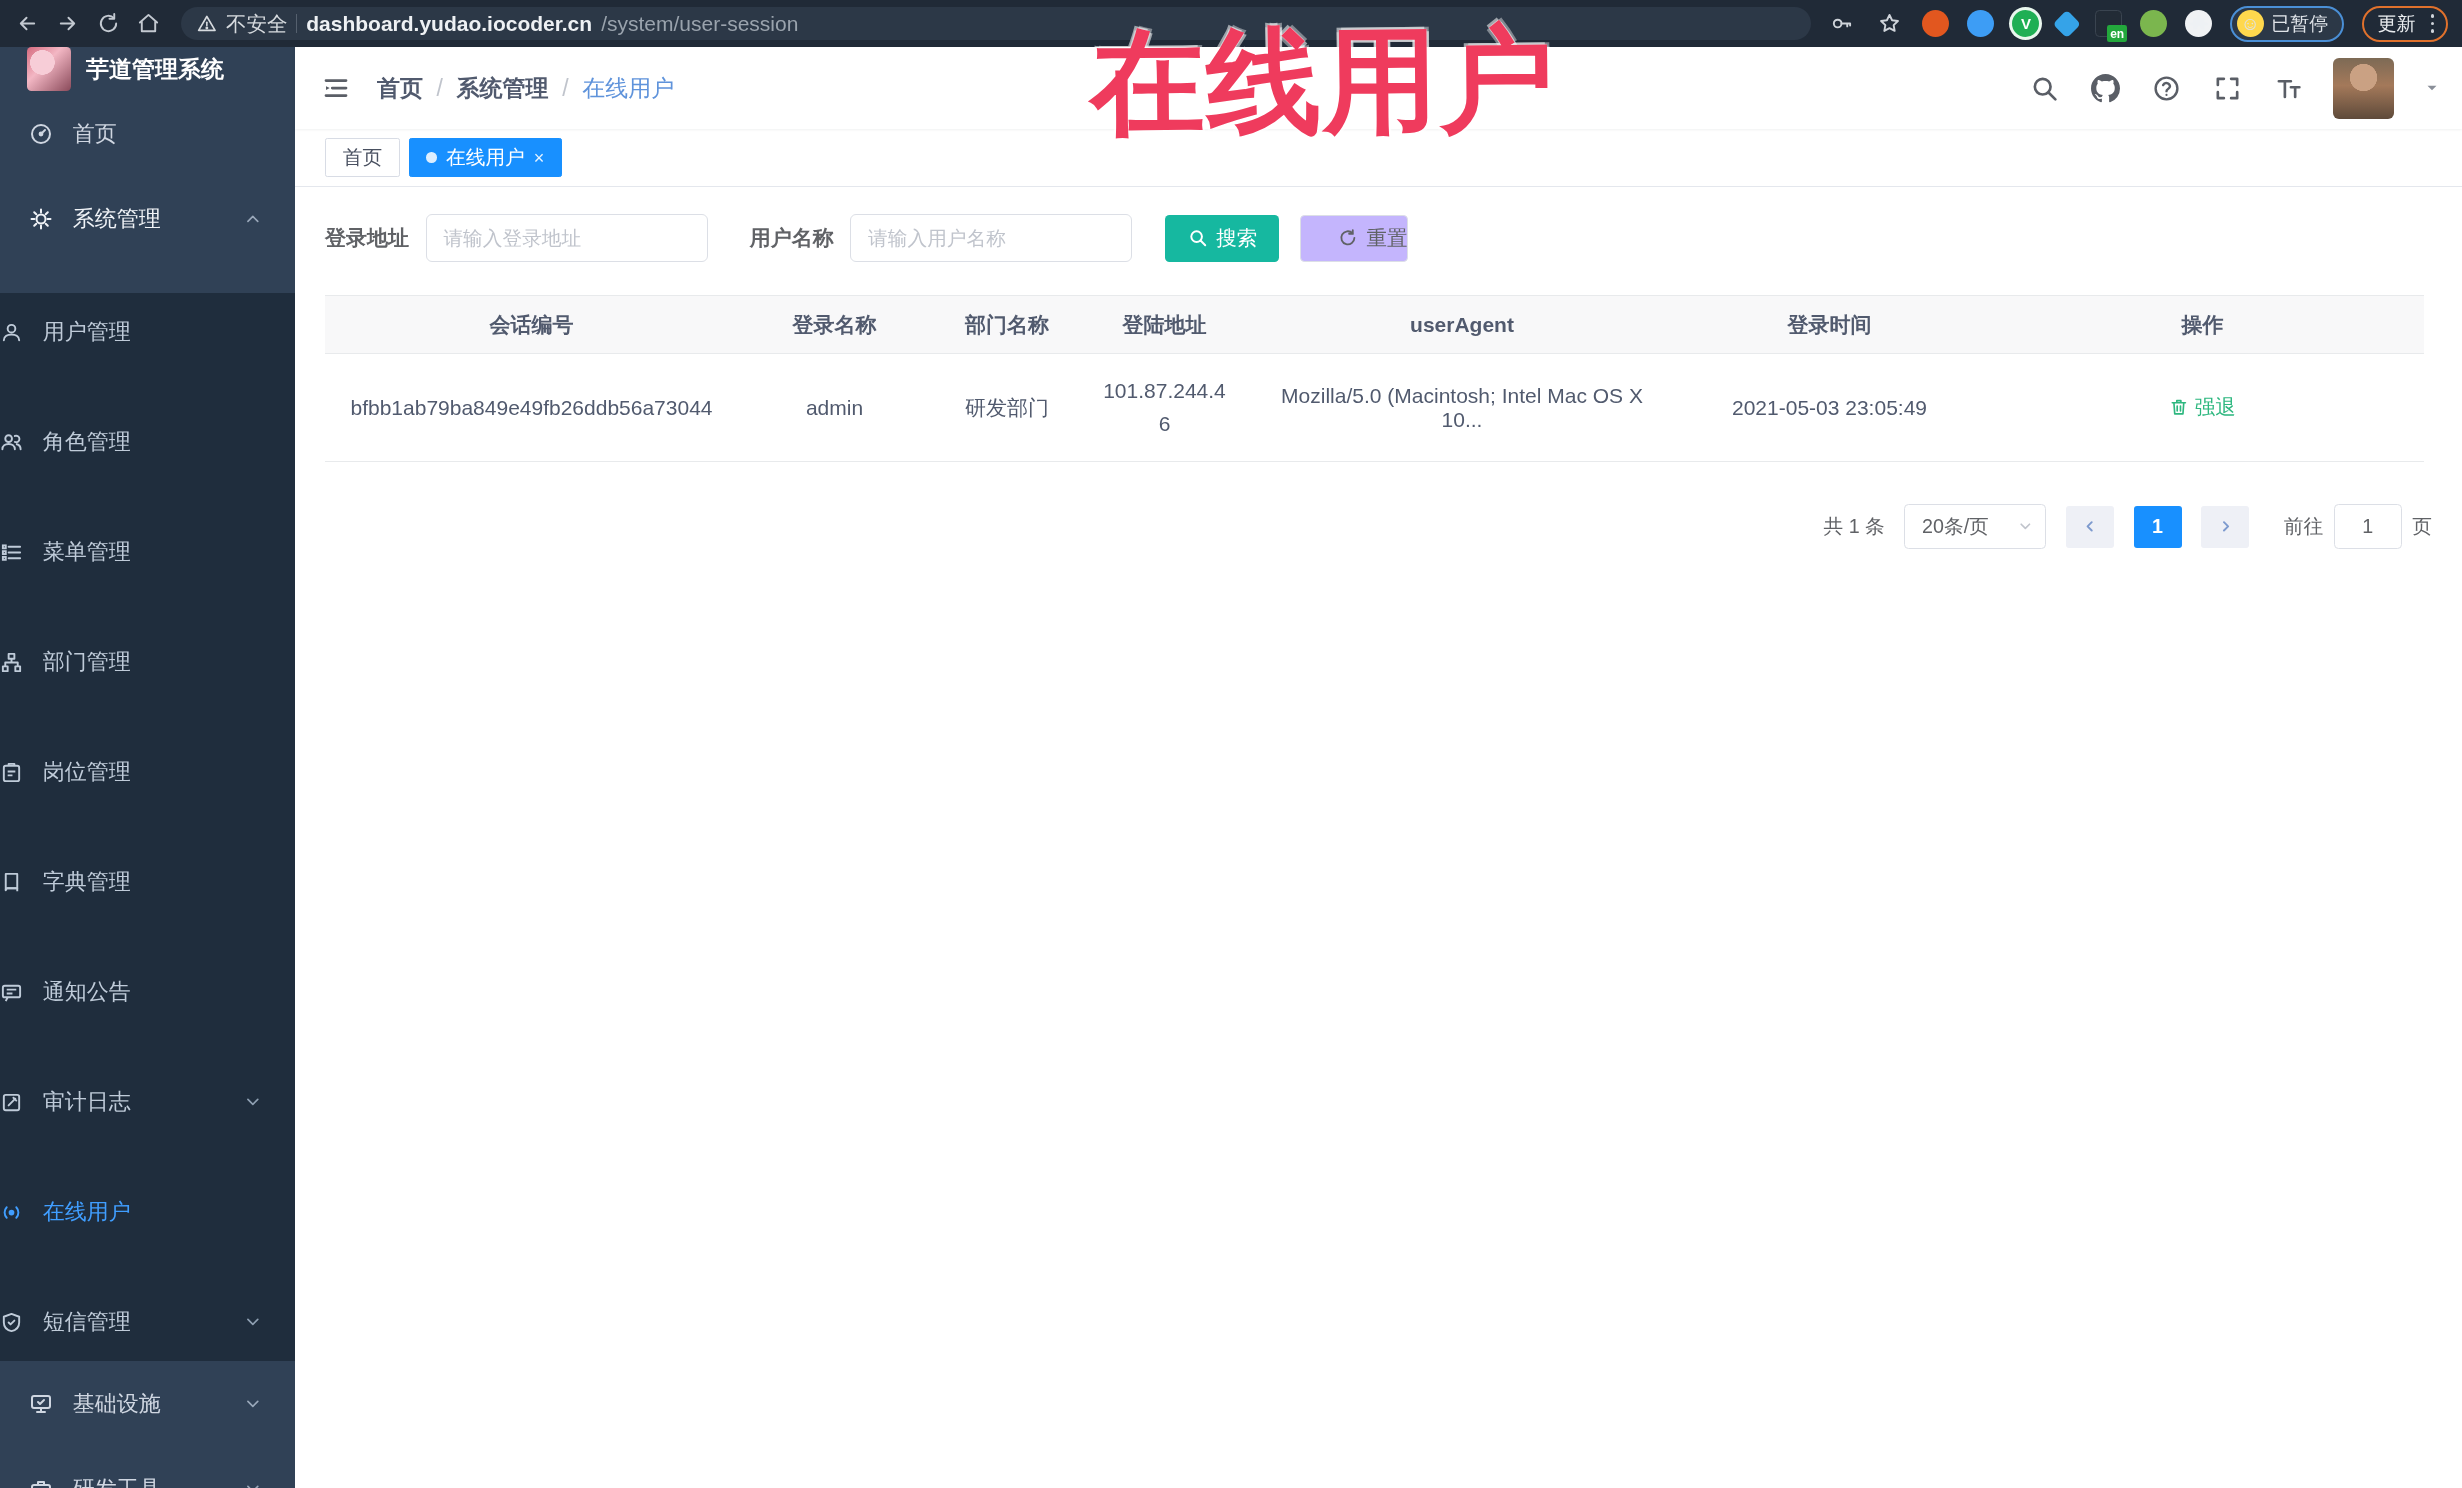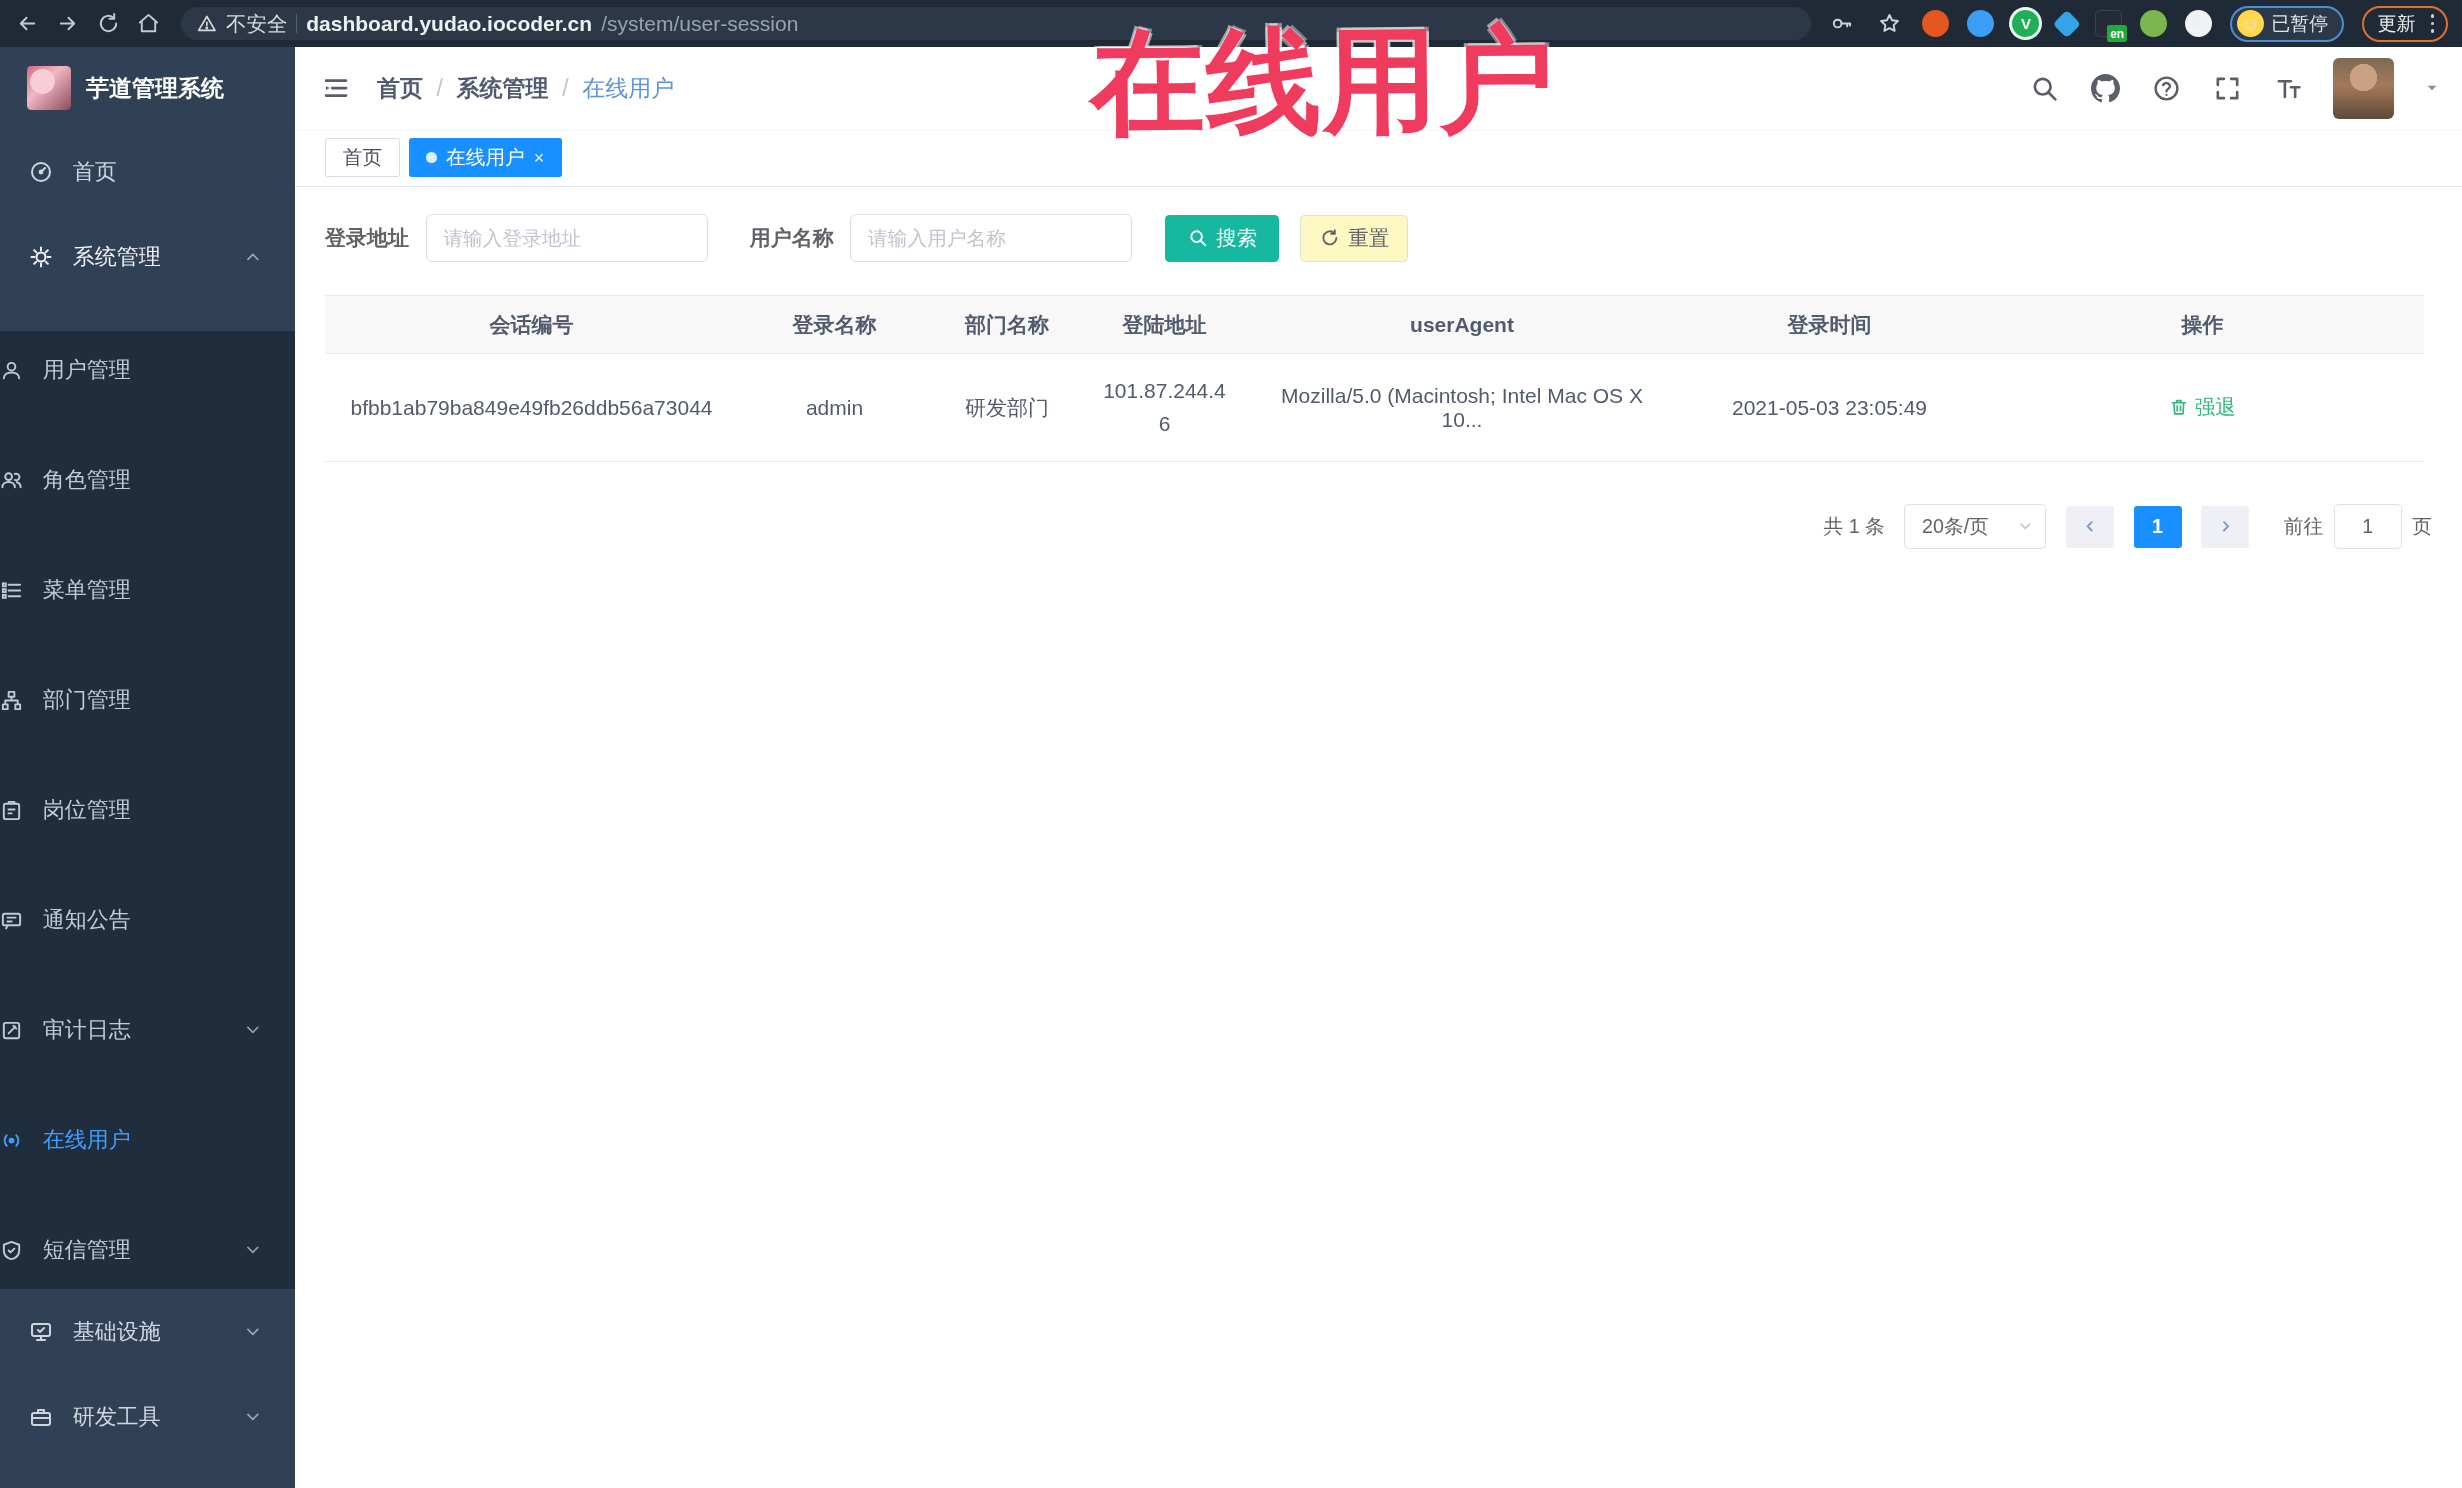--- a/index.html
+++ b/index.html
@@ -88,21 +88,21 @@
   
   .content { flex:1; padding:27px 30px 0 30px; background:#fff; min-width:0; }
   .filter-row { display:flex; align-items:center; }
   .f-label { font-size:21px; font-weight:700; color:#606266; margin-right:16.7px; white-space:nowrap; }
   .f-label.second { margin-left:42px; }
   .f-input { width:282px; height:48px; border:0.8px solid #dcdfe6; border-radius:6px; padding:0 16.7px; font-size:19.7px; color:#701a75; outline:none; font-family:"Liberation Sans",sans-serif; }
   .f-input::placeholder { color:#c0c4cc; }
   .btn { height:47px; display:inline-flex; align-items:center; justify-content:center; gap:9px; border-radius:4.5px; font-size:20.5px; cursor:pointer; border:0.8px solid transparent; white-space:nowrap; }
   .btn svg { width:19.7px; height:19.7px; }
   .btn-search { background:#16b8a0; color:#fff; width:114px; margin-left:33px; }
-  .btn-reset { background:#fef9c3; color:#606266; border-color:#dcdfe6; width:108px; margin-left:21px; }
+  .btn-reset { background:#c4b5fd; color:#606266; border-color:#dcdfe6; width:108px; margin-left:21px;justify-content:flex-end; }
 
   
   table.grid { margin-top:33px; width:2099px; border-collapse:collapse; table-layout:fixed; font-size:21px; color:#515a6e; }
   .grid thead th { height:58px; font-weight:700; color:#515a6e; background:#f8f8f9; border-top:0.8px solid #e8eaec; border-bottom:0.8px solid #e8eaec; text-align:center; padding:0 9px; }
   .grid tbody td { height:108px; border-bottom:0.8px solid #e8eaec; text-align:center; padding:0 15px; vertical-align:middle; }
   td.wrapcell div { max-width:135px; margin:0 auto; word-break:break-all; line-height:1.55; }
   .action-link { color:#2db77f; display:inline-flex; align-items:center; gap:6px; font-size:20.5px; cursor:pointer; text-decoration:none; }
   .action-link svg { width:19.7px; height:19.7px; }
 
   
@@ -281,20 +281,29 @@
             <span>部门管理</span>
           </div>
           <div class="s-item">
             <span class="mi">
               <svg viewBox="0 0 24 24" fill="none" stroke="currentColor" stroke-width="2" stroke-linejoin="round">
                   <rect x="4" y="5" width="16" height="16" rx="2"></rect>
                   <path d="M9 5V3h6v2M8 11h8M8 15h5"></path>
                 </svg>
             </span>
             <span>岗位管理</span>
+          </div>
+          <div class="s-item">
+            <span class="mi">
+              <svg viewBox="0 0 24 24" fill="none" stroke="currentColor" stroke-width="2" stroke-linejoin="round">
+                  <path d="M6 3h12v15H8a2 2 0 00-2 2V3z"></path>
+                  <path d="M6 20a2 2 0 012-2h10v3"></path>
+                </svg>
+            </span>
+            <span>字典管理</span>
           </div>
           <div class="s-item">
             <span class="mi">
               <svg viewBox="0 0 24 24" fill="none" stroke="currentColor" stroke-width="2" stroke-linejoin="round">
                   <rect x="3" y="5" width="18" height="12" rx="2"></rect>
                   <path d="M8 17l-2 4M7 9h10M7 13h6"></path>
                 </svg>
             </span>
             <span>通知公告</span>
           </div>

